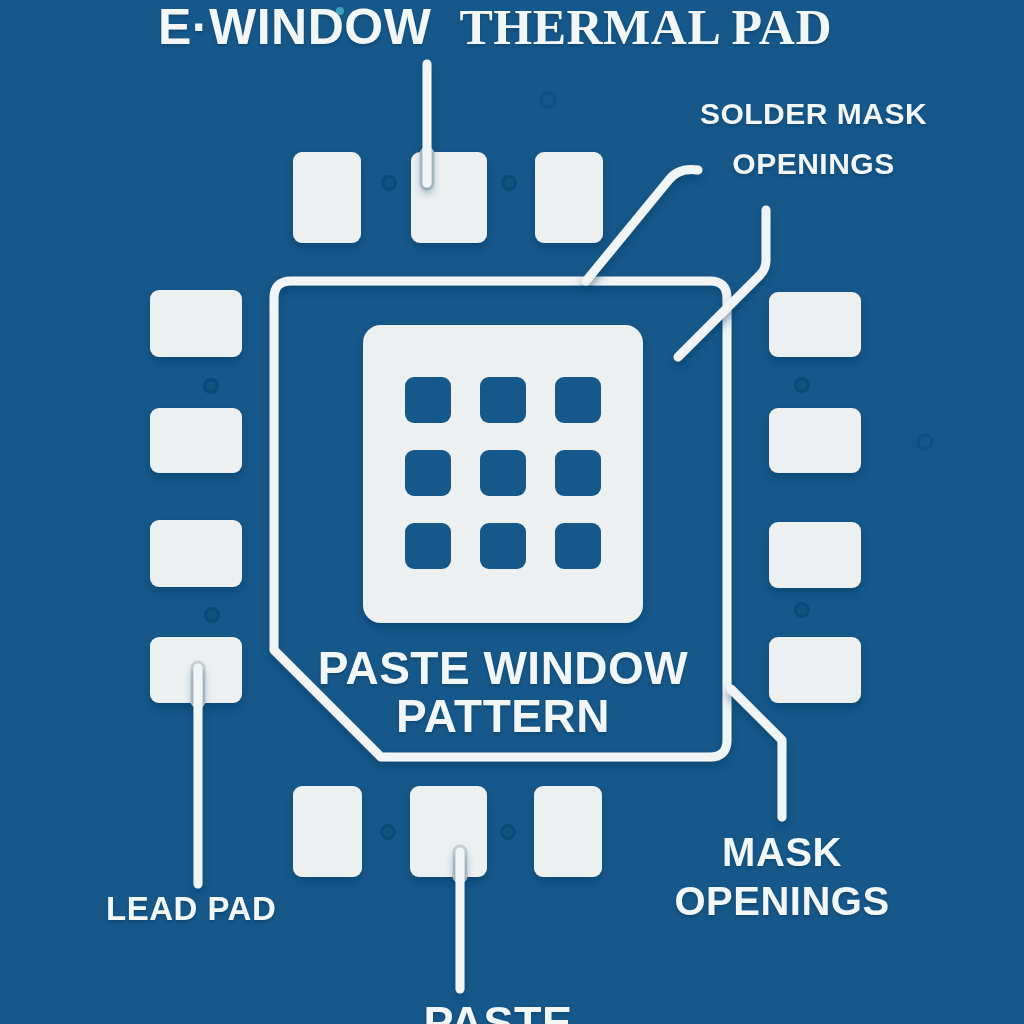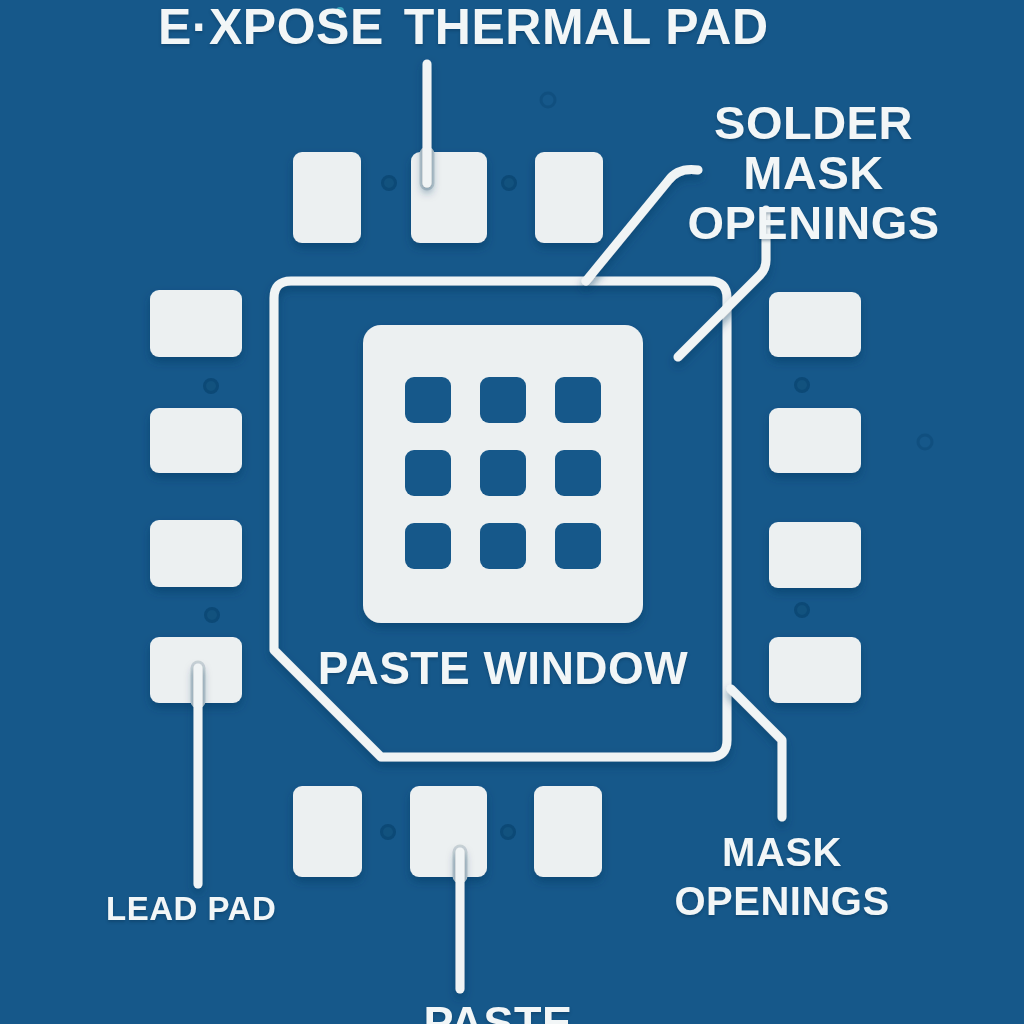--- a/index.html
+++ b/index.html
@@ -22,22 +22,22 @@
   .label{
     position:absolute;
     color:var(--textColor,#F2F6F7);
     font-weight:700;
     letter-spacing:.5px;
     text-shadow:0 2px 3px rgba(6,42,72,.35);
     white-space:nowrap;
   }
   .label.center{text-align:center;white-space:normal;}
   .header{left:158px;top:2px;font-size:50px;line-height:1;}
-  .header .second{margin-left:20px;}
-  .tr-label{left:640px;top:98px;width:347px;font-size:47px;line-height:50px;}
+  .header .second{margin-left:28px;font-family:Liberation Serif, serif;}
+  .tr-label{left:640px;top:89px;width:347px;font-size:30px;line-height:50px;}
   .inner-label{left:275px;top:644px;width:456px;font-size:46px;line-height:48px;}
   .leadpad-label{left:106px;top:892px;font-size:33px;line-height:1;}
   .br-label{left:632px;top:828px;width:300px;font-size:40px;line-height:49px;}
   .footer-label{left:318px;top:1000px;width:360px;font-size:45px;line-height:1;}
 </style>
 </head>
 <body>
 
 <div class="canvas">
 
@@ -108,30 +108,31 @@
       <path class="lead" d="M 427 64 V 183"></path>
       <path class="lead" d="M 698 170 Q 678 167 668 181 L 586 281"></path>
       <path class="lead" d="M 766 210 V 260 Q 766 269 760 275 L 678 357"></path>
       <path class="lead" d="M 731 689 L 782 740 V 817"></path>
       <path class="lead" d="M 198 668 V 884"></path>
       <path class="lead" d="M 460 852 V 989"></path>
     </g>
   </svg>
 
   <div class="label header">
-    <span>E·XPOSE</span><span class="second">THERMAL PAD</span>
+    <span>E·WINDOW</span><span class="second">THERMAL PAD</span>
   </div>
 
   <div class="label center tr-label">
     <div>SOLDER MASK</div>
     <div>OPENINGS</div>
   </div>
 
   <div class="label center inner-label">
     <div>PASTE WINDOW</div>
+    <div>PATTERN</div>
   </div>
 
   <div class="label leadpad-label">LEAD PAD</div>
 
   <div class="label center br-label">
     <div>MASK</div>
     <div>OPENINGS</div>
   </div>
 
   <div class="label center footer-label">PASTE WINDOW</div>

